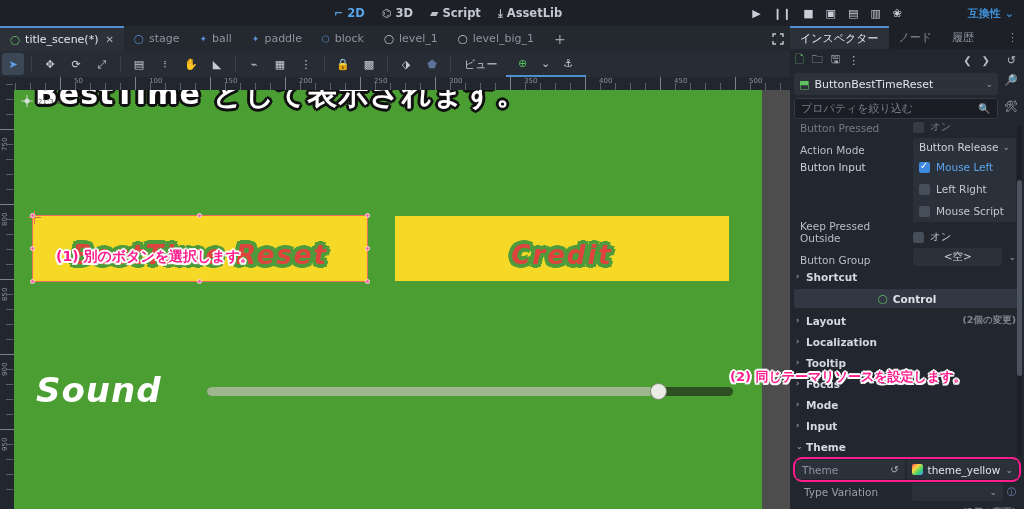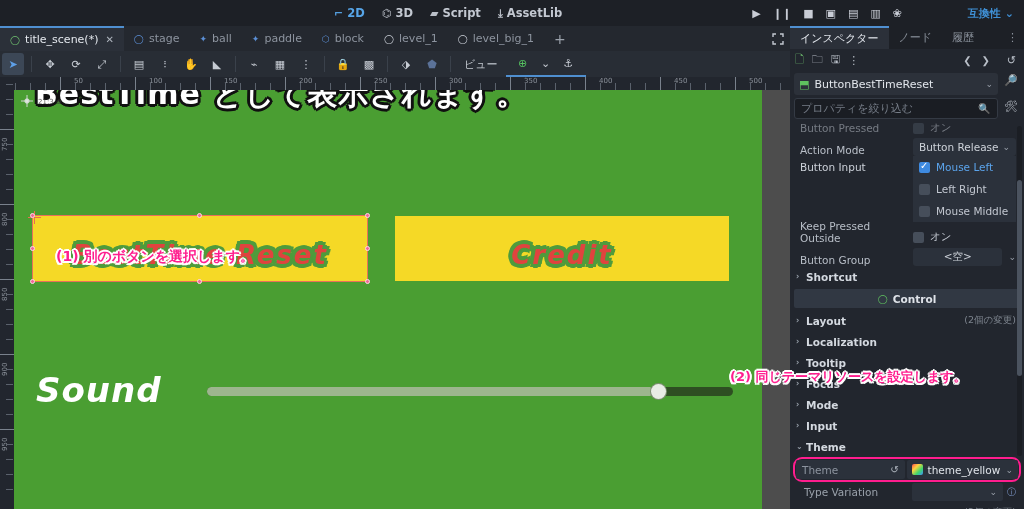--- a/index.html
+++ b/index.html
@@ -173,21 +173,21 @@
   .maskrow { display:flex; align-items:center; height:22px; padding:0 8px 0 10px;
              font-size:10.5px; }
   .maskrow .sp { width:113px; flex-shrink:0; }
   .maskrow .mb { flex:1; background:#2b313b; height:22px; display:flex;
                  align-items:center; gap:6px; padding:0 6px; }
   .blue { color:#5ba4ec; }
 
   .section { display:flex; align-items:center; height:21px; padding:0 8px 0 6px;
              font-size:10.5px; font-weight:bold; color:#d4d9e0; cursor:pointer; }
   .section .arw { width:10px; color:#98a0aa; font-size:8px; }
-  .section .chg { margin-left:auto; font-weight:normal; color:#7d848e; font-size:9.5px; }
+  .section .chg { margin-left:auto; font-weight:bold; color:#7d848e; font-size:9.5px; }
 
   .classbar { display:flex; align-items:center; justify-content:center; gap:5px;
               height:19px; background:#313843; font-size:10.5px; font-weight:bold;
               color:#dfe3e9; margin:2px 4px; border-radius:2px; }
 
   .theme-hl { position:relative; margin:0 3px; border:2px solid #ff1d8e;
               border-radius:9px; padding:1px; display:flex; align-items:center; }
   .theme-hl .tk { flex:1; background:#2b313b; height:19px; display:flex;
                   align-items:center; padding:0 6px; justify-content:space-between;
                   color:#8d949f; font-size:10.5px; border-radius:2px; }
@@ -503,21 +503,21 @@
     <div style="position:absolute;right:6px;top:48px;color:#b9bfc8;font-size:11px">🔎</div>
 
     <div class="filter-row" style="margin-right:26px">
       <input placeholder="プロパティを絞り込む" style="">
       <span style="color:#9aa1ab;font-size:10px">🔍</span>
     </div>
     <div style="position:absolute;right:6px;top:74px;color:#b9bfc8;font-size:11px">🛠</div>
 
     <div class="proplist">
 
-      <div class="prow cutrow" style="height:12px;align-items:center;overflow:hidden">
+      <div class="prow cutrow" style="height:12px;align-items:flex-end;overflow:hidden">
         <span class="pk">Button Pressed</span>
         <span class="pv">
           <span class="chk"></span>
           <span>オン</span>
         </span>
       </div>
 
       <div class="prow">
         <span class="pk">Action Mode</span>
         <span class="pv">
@@ -539,21 +539,21 @@
         <span class="sp"></span>
         <span class="mb">
           <span class="chk"></span>
           <span style="color:#c2c7d0">Left Right</span>
         </span>
       </div>
       <div class="maskrow">
         <span class="sp"></span>
         <span class="mb">
           <span class="chk"></span>
-          <span style="color:#c2c7d0">Mouse Middle</span>
+          <span style="color:#c2c7d0">Mouse Script</span>
         </span>
       </div>
 
       <div class="prow">
         <span class="pk">Keep Pressed Outside</span>
         <span class="pv">
           <span class="chk"></span>
           <span style="color:#c2c7d0">オン</span>
         </span>
       </div>

